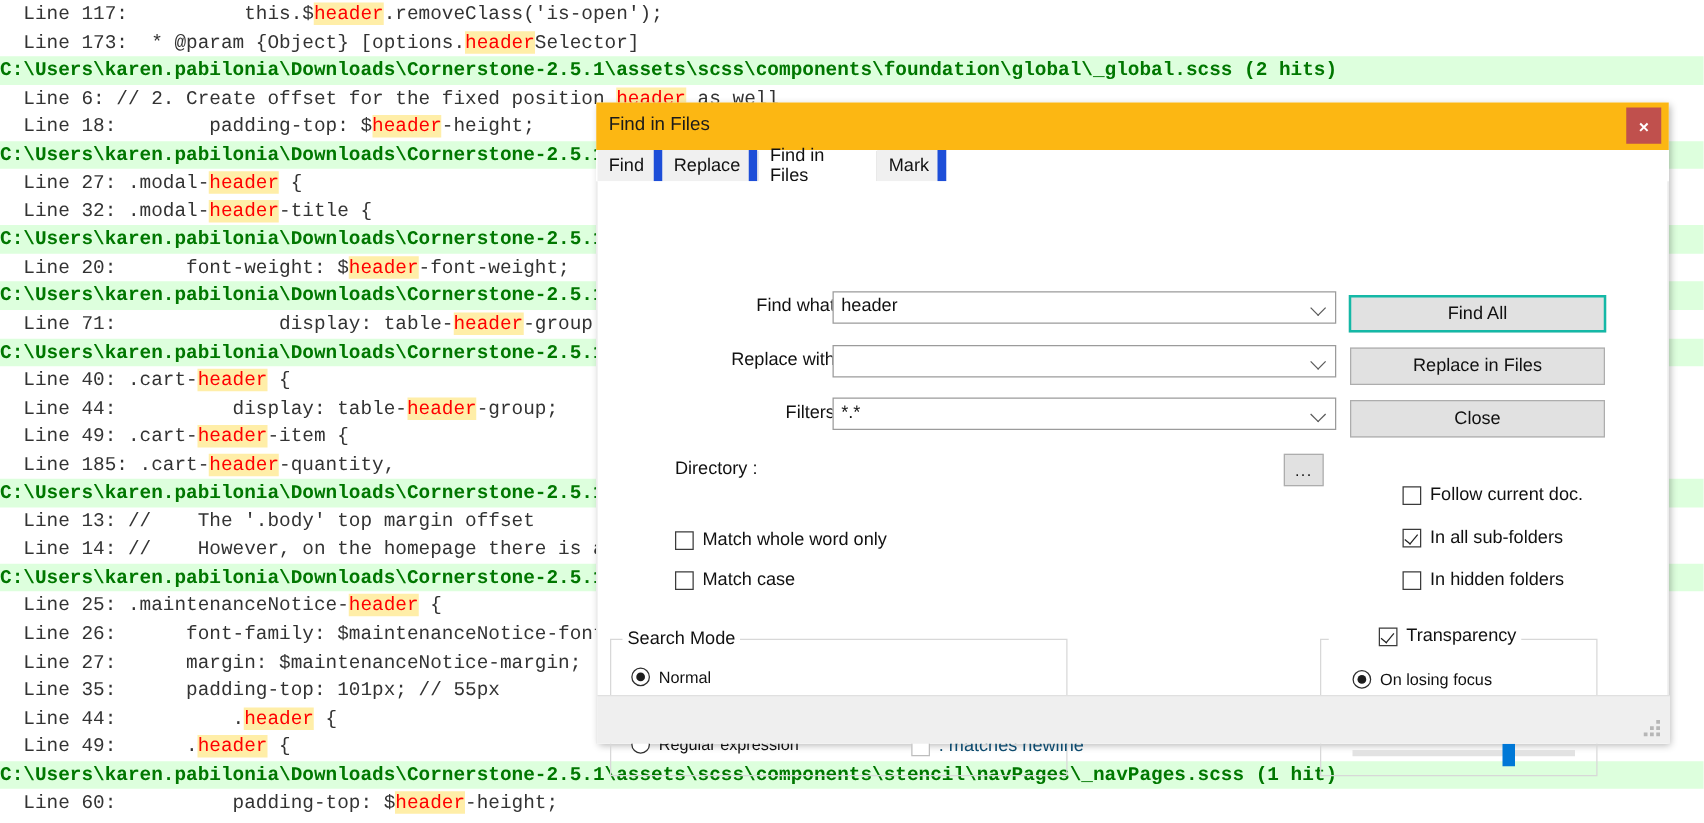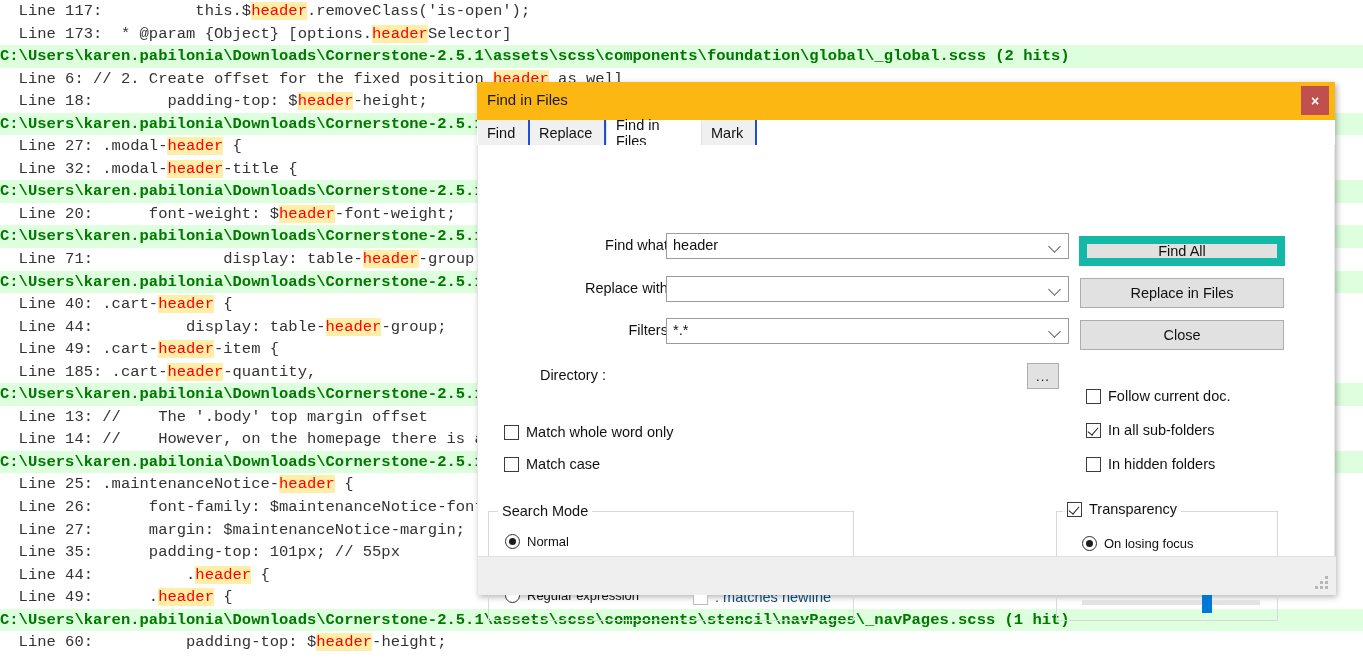--- a/index.html
+++ b/index.html
@@ -49,21 +49,21 @@
     font-family:"Liberation Sans",sans-serif;
   }
 
   
   #tabbar{
     height:25px;background:#ffffff;position:relative;
     border-bottom:1px solid #ffffff;
   }
   .tab{
     position:absolute;top:0;height:25px;
-    background:#f0f0f0;border-right:2px solid #1d4ed8;
+    background:#f0f0f0;border-right:7px solid #1d4ed8;
     font-size:14.5px;color:#111111;
     display:flex;align-items:center;padding:0 9px;
     cursor:pointer;box-sizing:border-box;
   }
   .tab.active{
     background:#ffffff;border-left:1px solid #e2e2e2;border-right:1px solid #e2e2e2;
     border-top:1px solid #ffffff;
   }
   #tabs-filler{
     position:absolute;top:0;right:0;height:25px;background:#ffffff;
@@ -103,25 +103,25 @@
     border-right:1.4px solid #5a5a5a;border-bottom:1.4px solid #5a5a5a;
     transform:rotate(45deg);
   }
 
   .btn{
     position:absolute;height:30px;background:#e1e1e1;border:1px solid #adadad;
     font-size:14.5px;color:#111111;display:flex;align-items:center;
     justify-content:center;cursor:pointer;box-sizing:border-box;
     font-family:"Liberation Sans",sans-serif;
   }
-  .btn.focus{border:8px solid #14b8a6;}
+  .btn.focus{border:2px solid #14b8a6;}
   .btn.small{font-size:13px;letter-spacing:1px;}
 
   
-  .cb{position:absolute;display:flex;align-items:center;cursor:pointer;}
+  .cb{position:absolute;display:flex;align-items:center;cursor:pointer;margin-left:36px;}
   .cb .box{
     width:15px;height:15px;border:1px solid #3b3b3b;background:#ffffff;
     position:relative;box-sizing:border-box;flex:0 0 auto;
   }
   .cb .box.checked::after{
     content:"";position:absolute;left:3px;top:1px;width:5px;height:9px;
     border-right:1.7px solid #222;border-bottom:1.7px solid #222;
     transform:rotate(40deg);
   }
   .cb .box.dis{border-color:#bdbdbd;}

